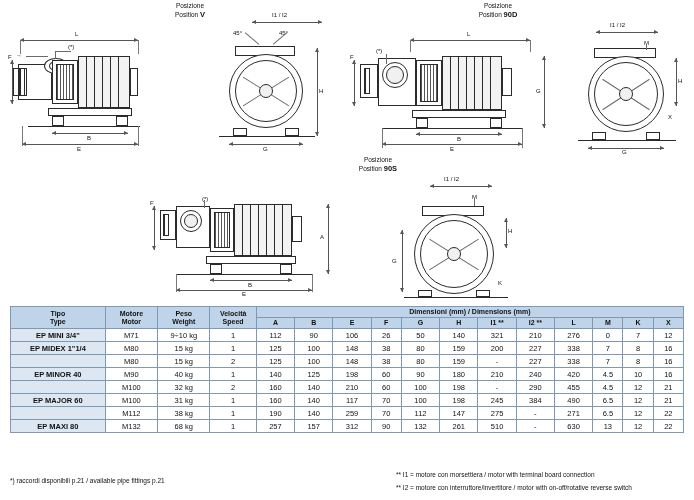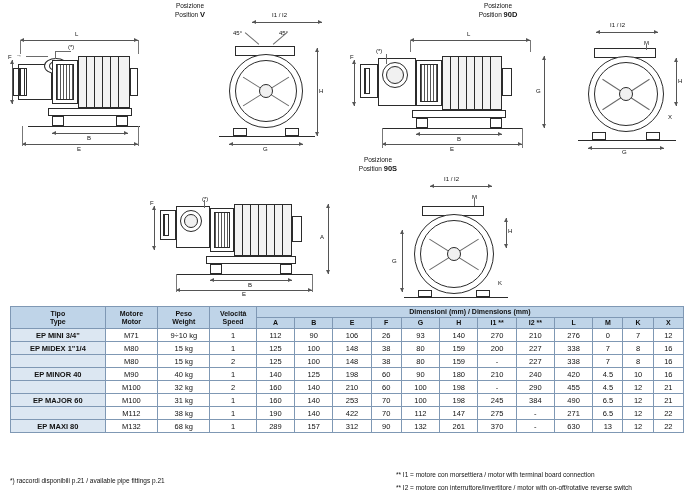--- a/index.html
+++ b/index.html
@@ -431,23 +431,23 @@
       <tbody id="table-body">
           <tr>
             <td class="rowhead">EP MINI 3/4"</td>
             <td class="motor">M71</td>
             <td class="weight">9÷10 kg</td>
             <td class="speed">1</td>
             <td>112</td>
             <td>90</td>
             <td>106</td>
             <td>26</td>
-            <td>93</td>
+            <td>50</td>
             <td>140</td>
-            <td>270</td>
+            <td>321</td>
             <td>210</td>
             <td>276</td>
             <td>0</td>
             <td>7</td>
             <td>12</td>
           </tr>
           <tr>
             <td class="rowhead">EP MIDEX 1"1/4</td>
             <td class="motor">M80</td>
             <td class="weight">15 kg</td>
@@ -519,61 +519,61 @@
             <td>12</td>
             <td>21</td>
           </tr>
           <tr>
             <td class="rowhead">EP MAJOR 60</td>
             <td class="motor">M100</td>
             <td class="weight">31 kg</td>
             <td class="speed">1</td>
             <td>160</td>
             <td>140</td>
-            <td>253</td>
+            <td>117</td>
             <td>70</td>
             <td>100</td>
             <td>198</td>
             <td>245</td>
             <td>384</td>
             <td>490</td>
             <td>6.5</td>
             <td>12</td>
             <td>21</td>
           </tr>
           <tr>
             <td class="rowhead"></td>
             <td class="motor">M112</td>
             <td class="weight">38 kg</td>
             <td class="speed">1</td>
             <td>190</td>
             <td>140</td>
-            <td>422</td>
+            <td>259</td>
             <td>70</td>
             <td>112</td>
             <td>147</td>
             <td>275</td>
             <td>-</td>
             <td>271</td>
             <td>6.5</td>
             <td>12</td>
             <td>22</td>
           </tr>
           <tr>
             <td class="rowhead">EP MAXI 80</td>
             <td class="motor">M132</td>
             <td class="weight">68 kg</td>
             <td class="speed">1</td>
-            <td>289</td>
+            <td>257</td>
             <td>157</td>
             <td>312</td>
             <td>90</td>
             <td>132</td>
             <td>261</td>
-            <td>370</td>
+            <td>510</td>
             <td>-</td>
             <td>630</td>
             <td>13</td>
             <td>12</td>
             <td>22</td>
           </tr>
         </tbody>
     </table>
   </div>
 

